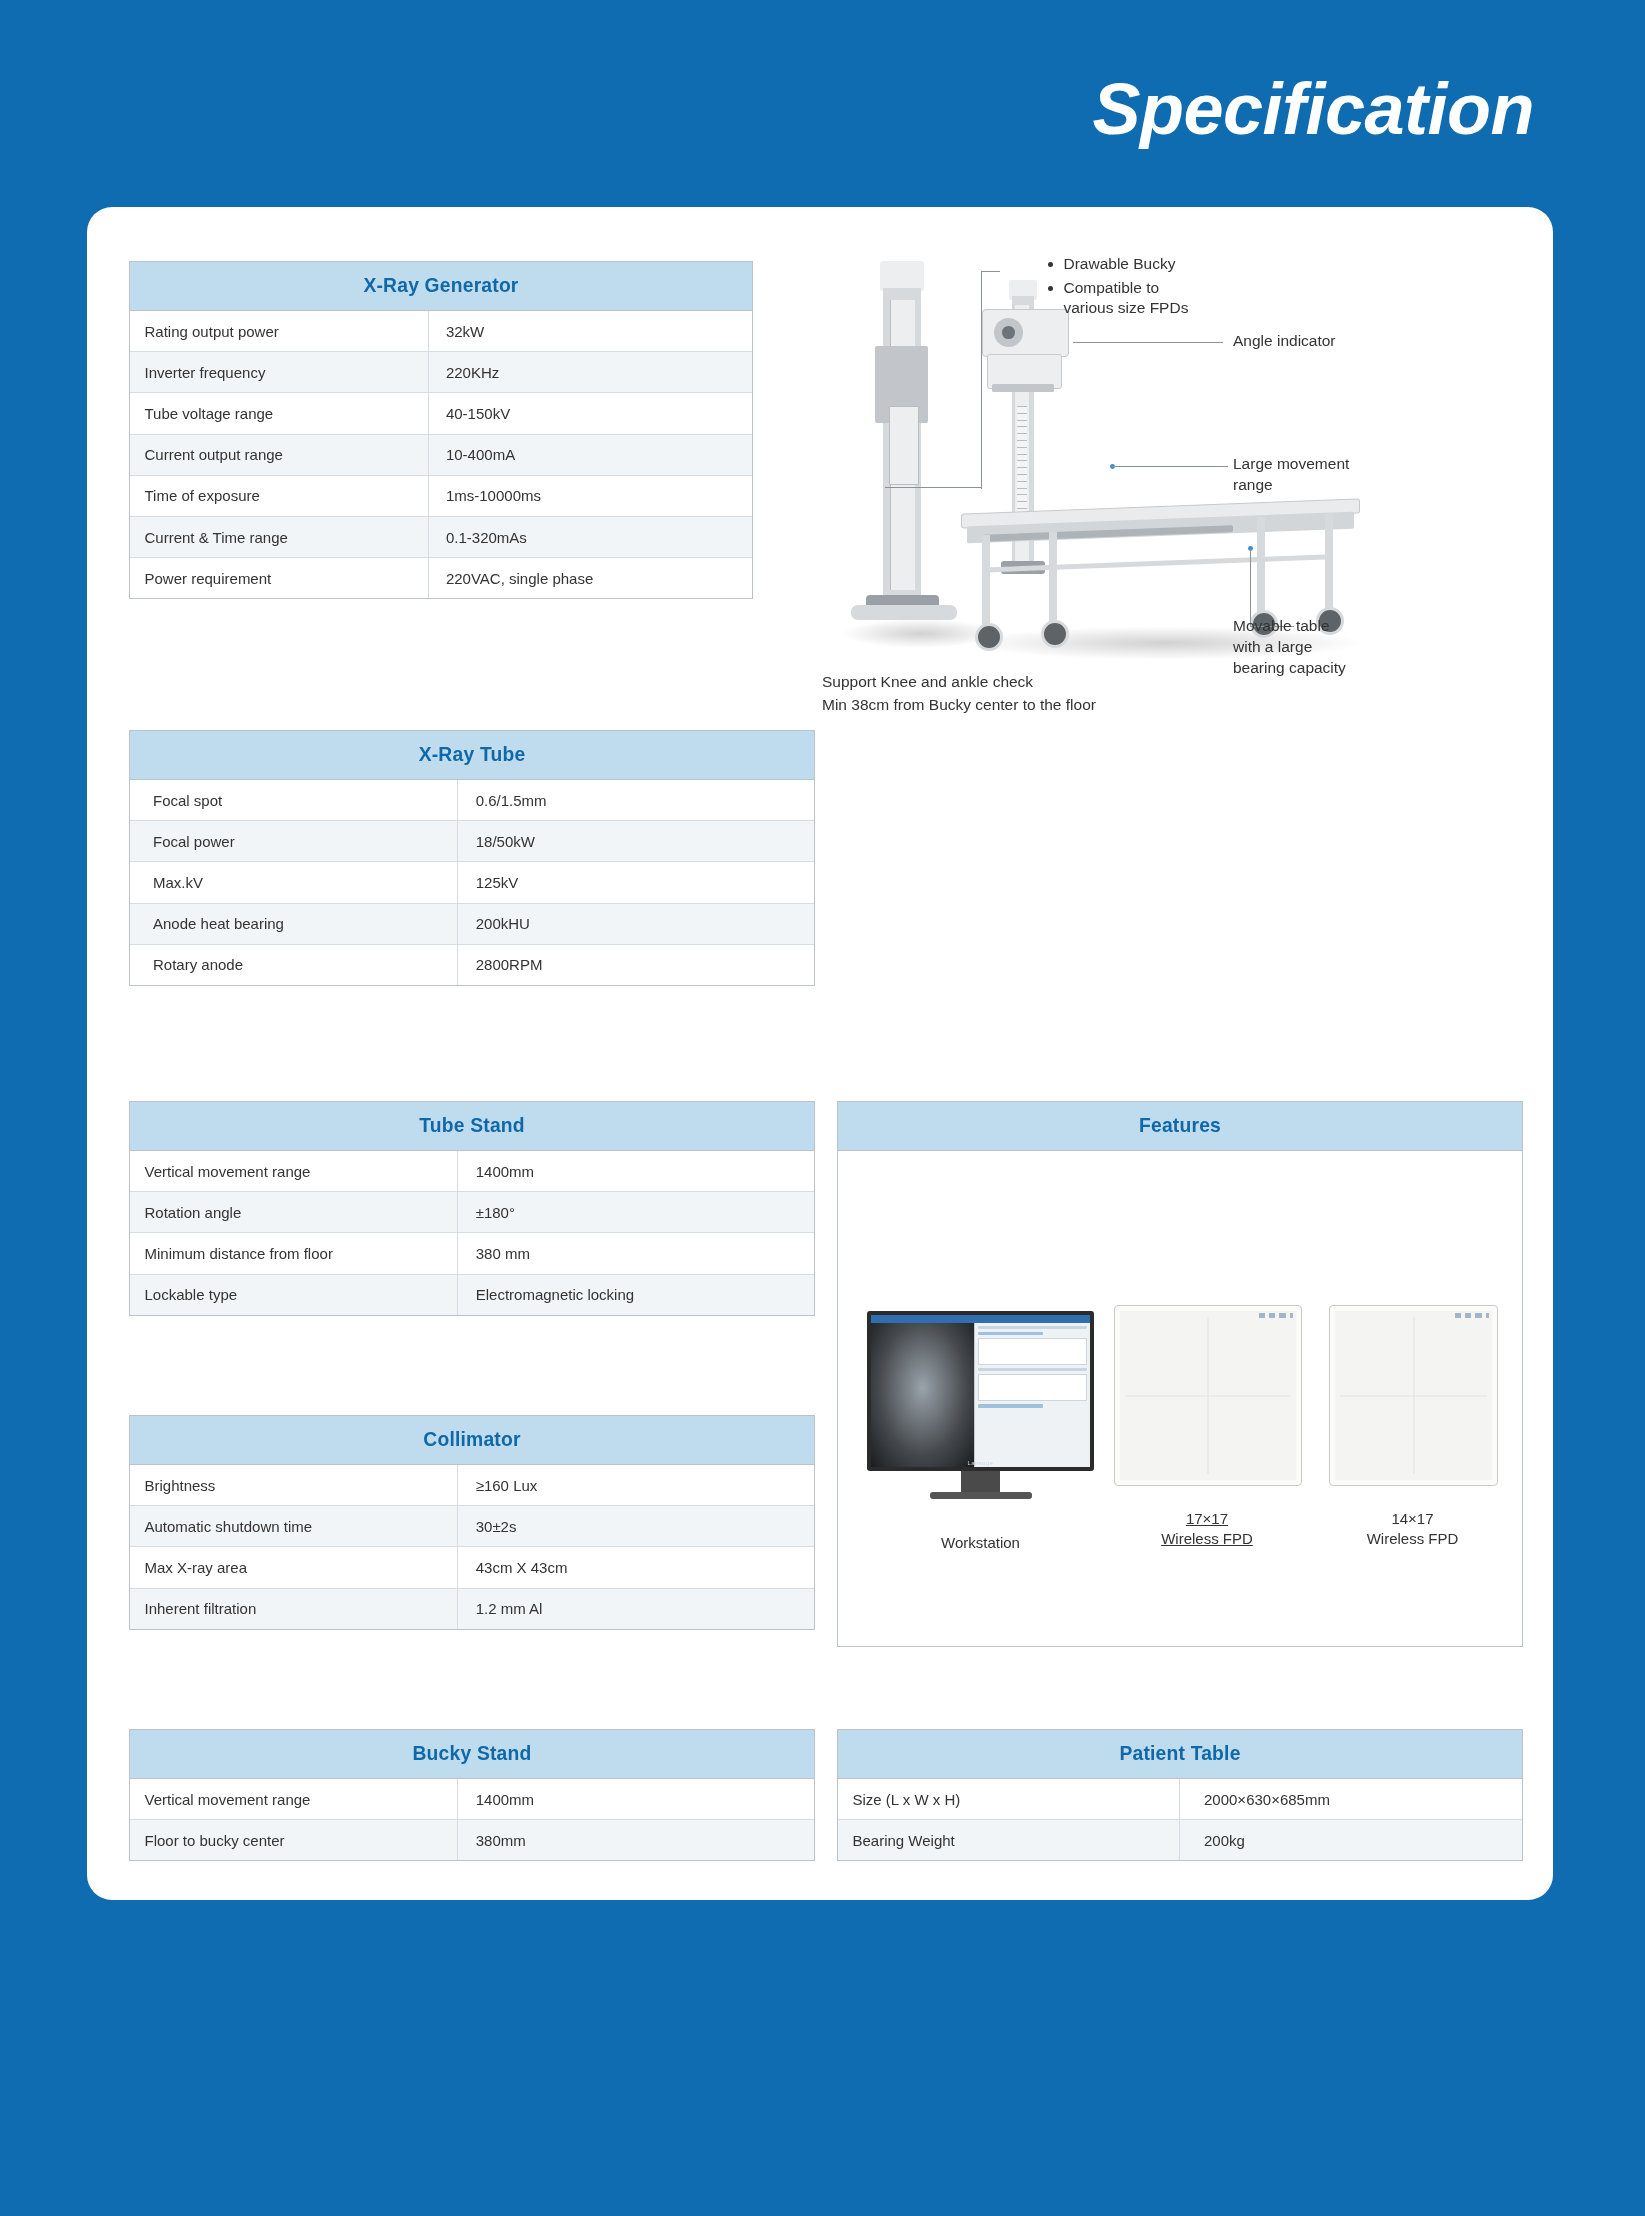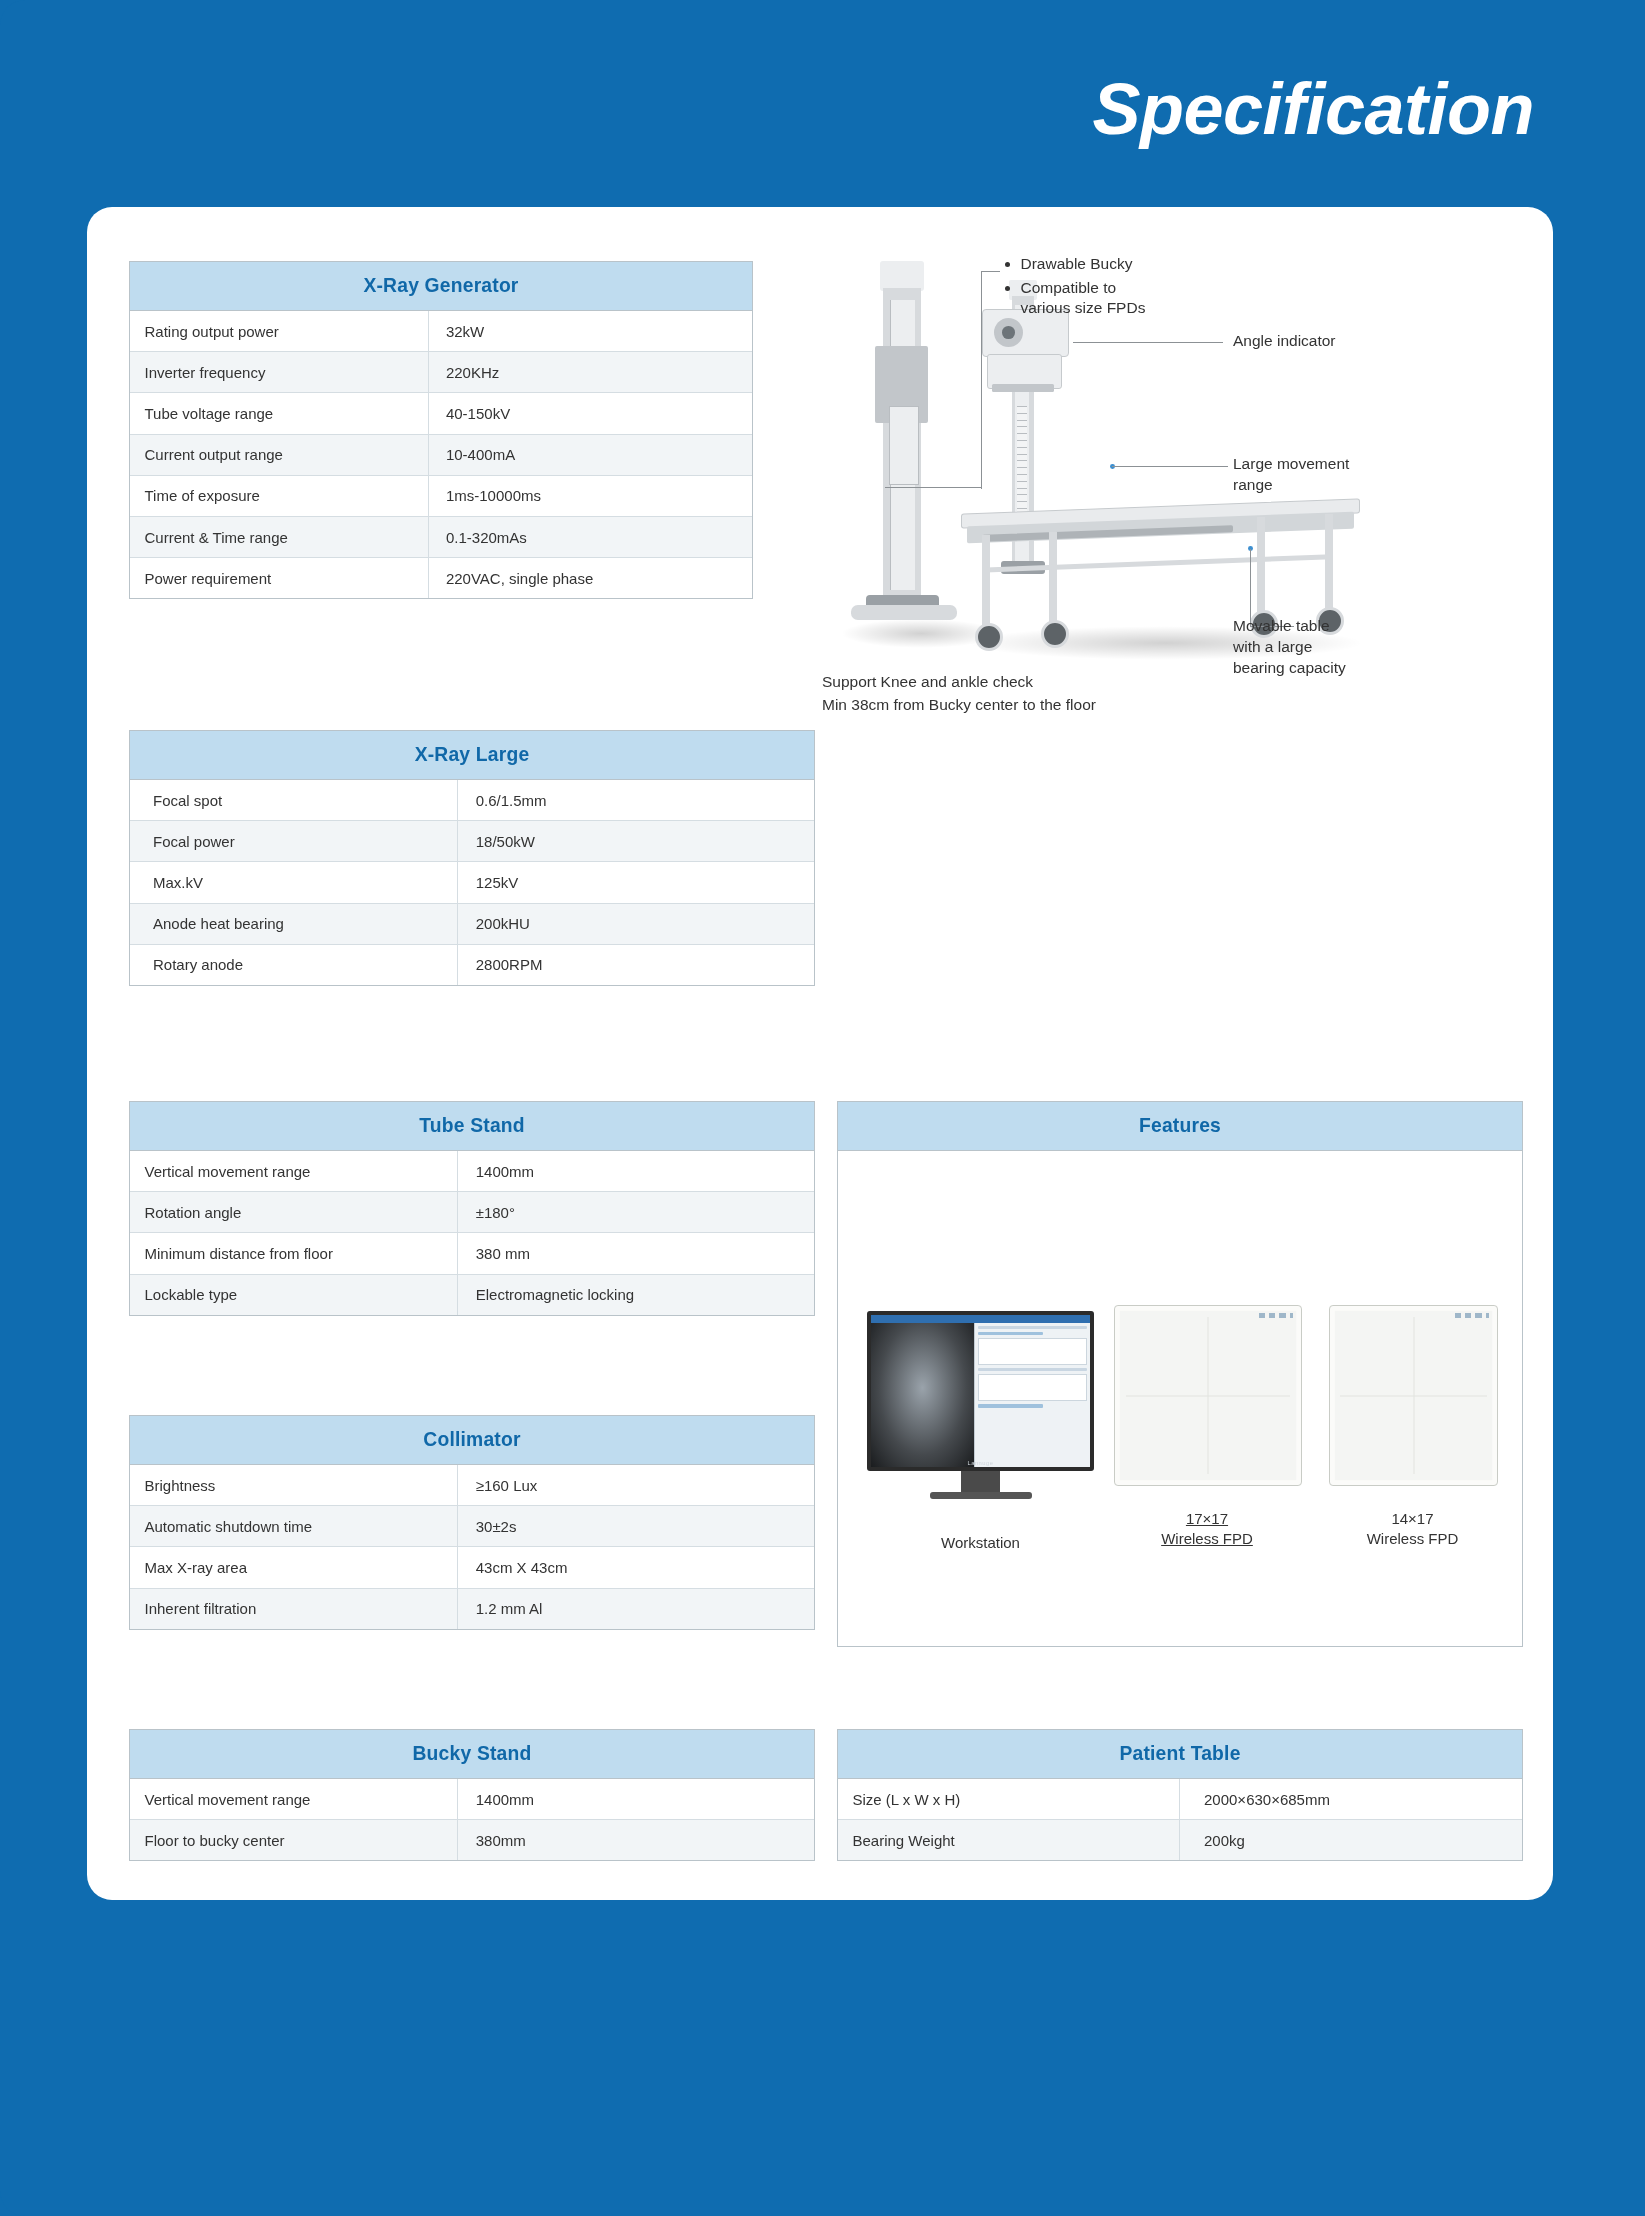--- a/index.html
+++ b/index.html
@@ -197,21 +197,21 @@
     width: 701px;
     height: 754px;
   }
   .callout {
     position: absolute;
     font-size: 15.5px;
     color: #333;
     line-height: 1.35;
   }
   .callout ul { margin: 0; padding-left: 14.5px; }
-  .callout li { margin-bottom: 2.9px; }
+  .callout li { margin-bottom: 2.9px; margin-left: 43px; }
   .leader {
     position: absolute;
     background: #8c9195;
   }
   .note {
     position: absolute;
     font-size: 15.5px;
     color: #333;
     line-height: 1.5;
   }
@@ -263,21 +263,21 @@
       <div class="k">Current &amp; Time range</div>
       <div class="v">0.1-320mAs</div>
     </div>
     <div class="row">
       <div class="k">Power requirement</div>
       <div class="v">220VAC, single phase</div>
     </div>
   </div>
 
   <div class="spec" id="tbl-tube">
-    <div class="hdr">X-Ray Large</div>
+    <div class="hdr">X-Ray Tube</div>
     <div class="row">
       <div class="k">Focal spot</div>
       <div class="v">0.6/1.5mm</div>
     </div>
     <div class="row alt">
       <div class="k">Focal power</div>
       <div class="v">18/50kW</div>
     </div>
     <div class="row">
       <div class="k">Max.kV</div>

